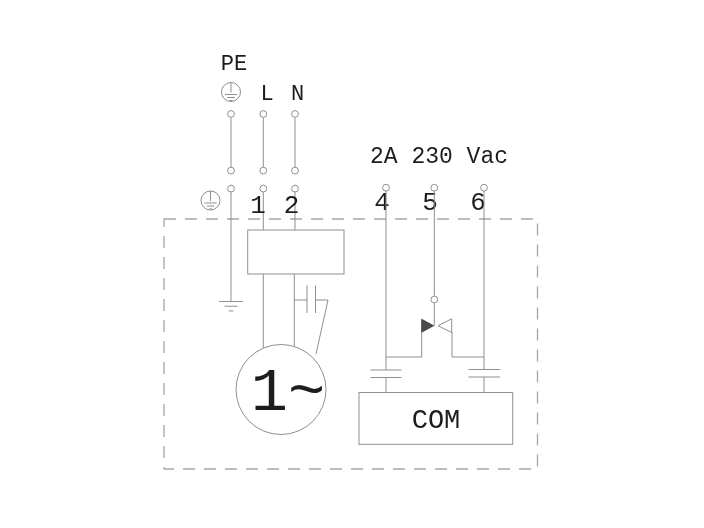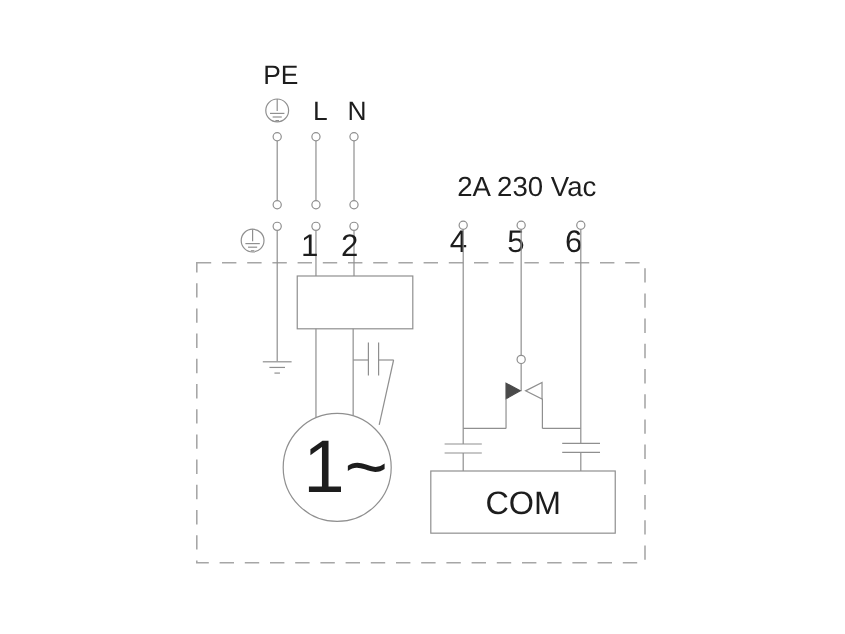--- a/index.html
+++ b/index.html
@@ -5,21 +5,21 @@
   :root{
     --line:#8f8f8f;
     --dash:#a6a6a6;
     --text:#1d1d1d;
     --tri:#4a4a4a;
     --bg:#ffffff;
   }
   html,body{margin:0;padding:0;background:var(--bg);}
   .stage{
     position:relative;width:704px;height:528px;background:var(--bg);
-    font-family:Liberation Sans, sans-serif;
+    font-family:Liberation Mono, monospace;
   }
   svg{display:block;}
   .wire{stroke:var(--line);stroke-width:1;fill:none;}
   .shape{stroke:var(--line);stroke-width:1;fill:#ffffff;}
   .node{stroke:var(--line);stroke-width:1;fill:#ffffff;}
   .dashed{stroke:var(--dash);stroke-width:1.3;fill:none;stroke-dasharray:12 9;}
   .lbl{fill:var(--text);}
   .lbl-pin{font-size:26px;}
   .lbl-top{font-size:22px;}
   .lbl-rating{font-size:23px;}

